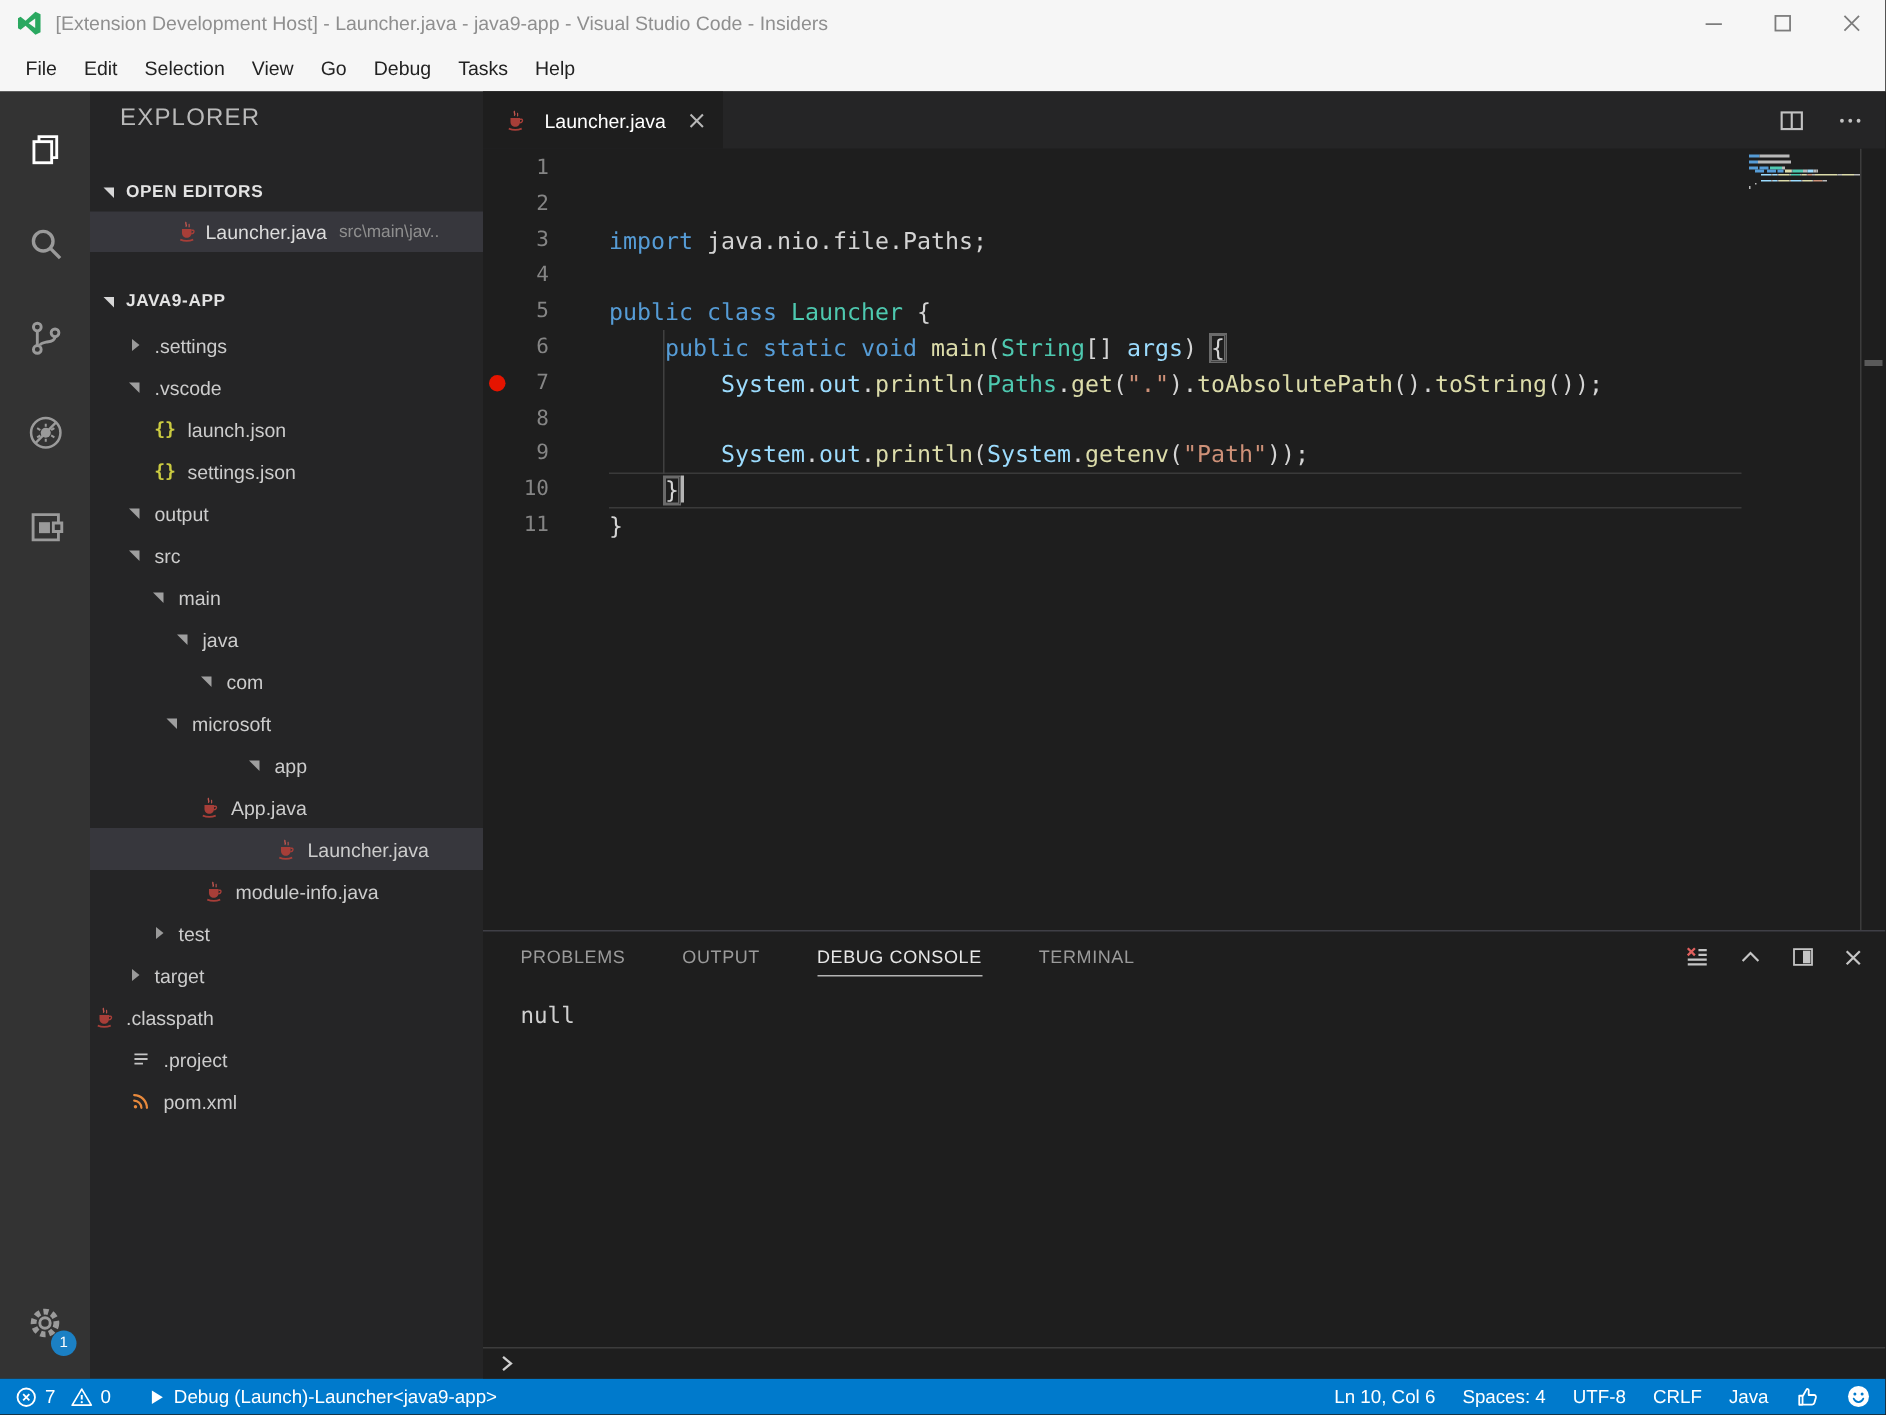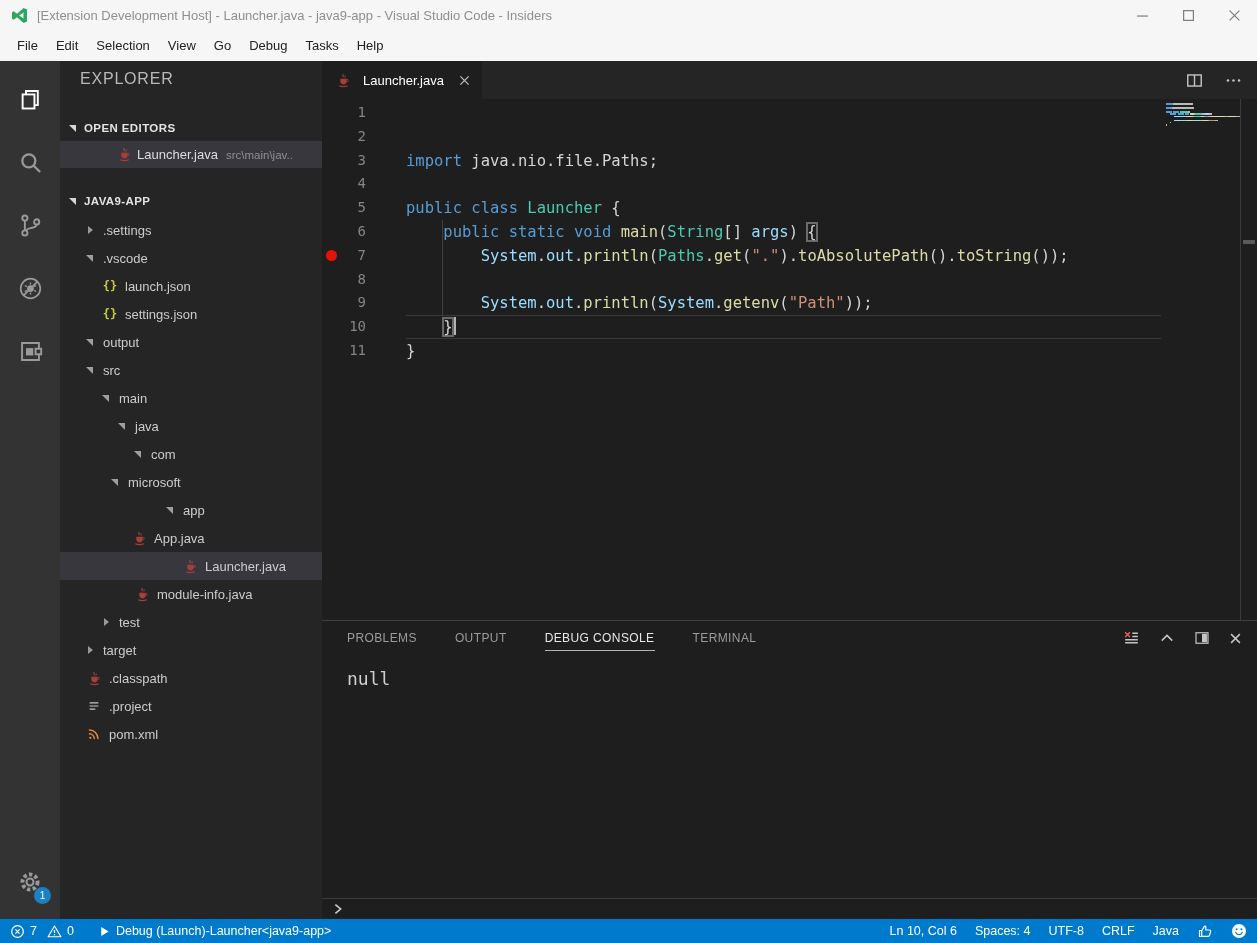--- a/index.html
+++ b/index.html
@@ -82,21 +82,21 @@
   .mm-var{background:#9cdcfe}.mm-str{background:#ce9178}.mm-pl{background:#b9b9b9}
   .ov-mark{position:absolute;right:2px;top:141px;width:12px;height:4px;background:#5a5a5a}
 
   
   .panel{height:299px;flex:none;border-top:1px solid #3f3f46;display:flex;flex-direction:column;background:#1e1e1e}
   .panel-tabs{height:34px;flex:none;display:flex;align-items:center;padding:0 14px 0 25px}
   .ptab{font-size:12px;letter-spacing:.4px;color:#9b9b9b;margin-right:38px;cursor:default}
   .ptab.active{color:#e7e7e7}
   .ptab.active .u{border-bottom:1px solid #b4b4b4;padding-bottom:5px}
   .panel-actions{margin-left:auto;display:flex;align-items:center;gap:17px;color:#c5c5c5}
-  .panel-content{flex:1;padding:13px 0 0 25px;font-family:"DejaVu Sans Mono",monospace;font-size:18px;color:#d0d0d0}
+  .panel-content{flex:1;padding:13px 0 0 25px;font-family:"DejaVu Sans Mono",monospace;font-size:15px;color:#d0d0d0}
   .panel-input{height:21px;flex:none;border-top:1px solid #3c3c3c;display:flex;align-items:center;padding-left:9px}
 
   
   .statusbar{height:24px;display:flex;align-items:center;color:#ffffff;font-size:12.5px;padding:0 10px}
   .sb-seg{display:flex;align-items:center;gap:5px;margin-right:10px;white-space:nowrap}
   .sb-debug{margin-left:14px}
   .sb-right{margin-left:auto;display:flex;align-items:center;gap:18px}
   svg{display:block}
 </style>
 </head>
@@ -311,21 +311,21 @@
           <span class="lbl">module-info.java</span>
         </div>
         <div class="tree-row" style="padding-left: 41px;">
           <span class="tw col"></span>
           <span class="lbl">test</span>
         </div>
         <div class="tree-row" style="padding-left: 25px;">
           <span class="tw col"></span>
           <span class="lbl">target</span>
         </div>
-        <div class="tree-row" style="padding-left: 25px;">
+        <div class="tree-row" style="">
           <span class="fic">
             <svg width="15" height="15" viewBox="0 0 16 16">
               <path d="M7.6 1.1c-1.2 1.1 1.1 1.9-.3 3.3" fill="none" stroke="#c0564f" stroke-width="1"></path>
               <path d="M9.9 2.5c-.9.8.6 1.3-.5 2.3" fill="none" stroke="#c0564f" stroke-width=".8"></path>
               <path d="M4.6 6.1h6.8v2.7c0 1.9-1.5 3.4-3.4 3.4S4.6 10.7 4.6 8.8z" fill="#a73e38"></path>
               <path d="M11.4 6.9h1.1c1 0 1 2.5-1.3 2.5" fill="none" stroke="#a73e38" stroke-width="1"></path>
               <path d="M3.4 13.6c2.9 1.1 6.3 1.1 9.2 0" fill="none" stroke="#a73e38" stroke-width="1.2"></path>
             </svg>
           </span>
           <span class="lbl">.classpath</span>

